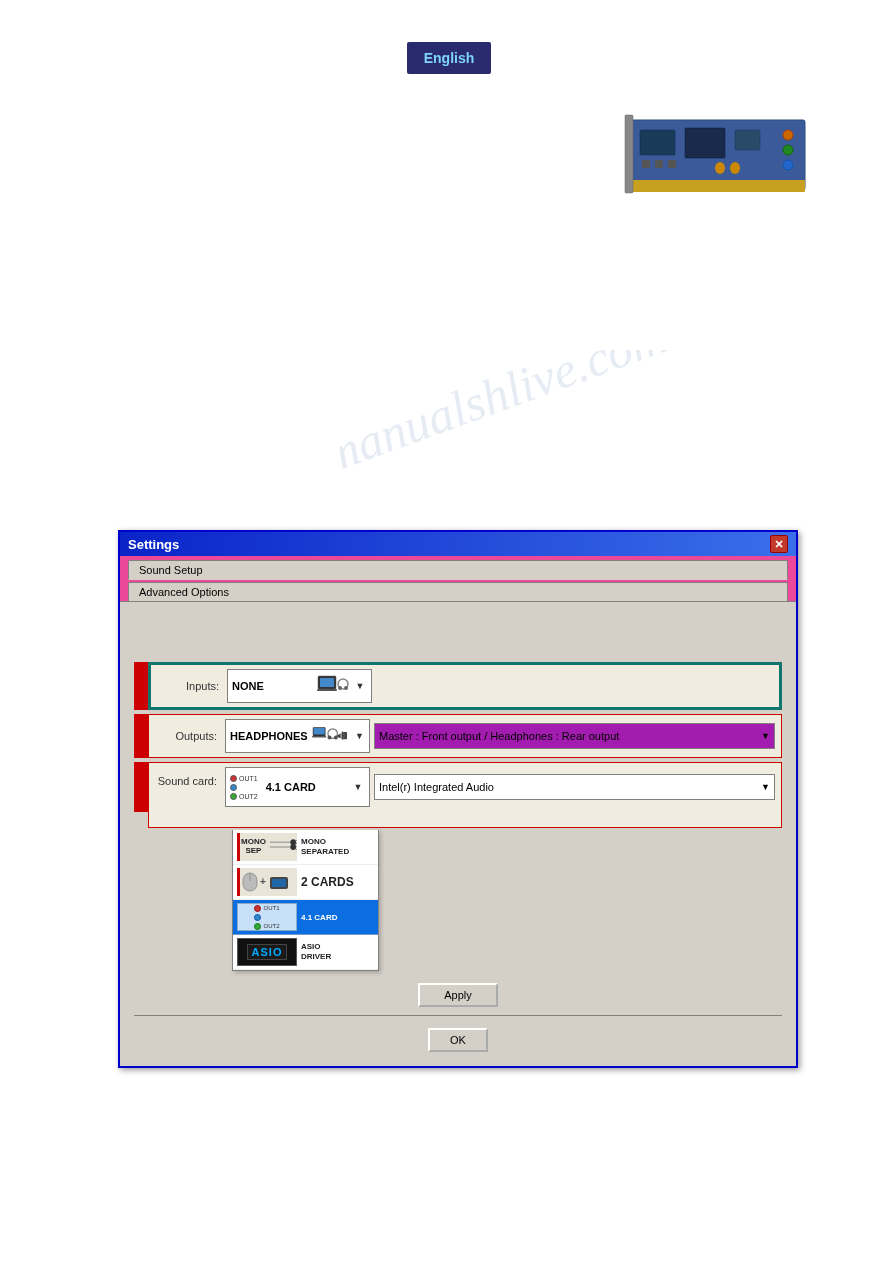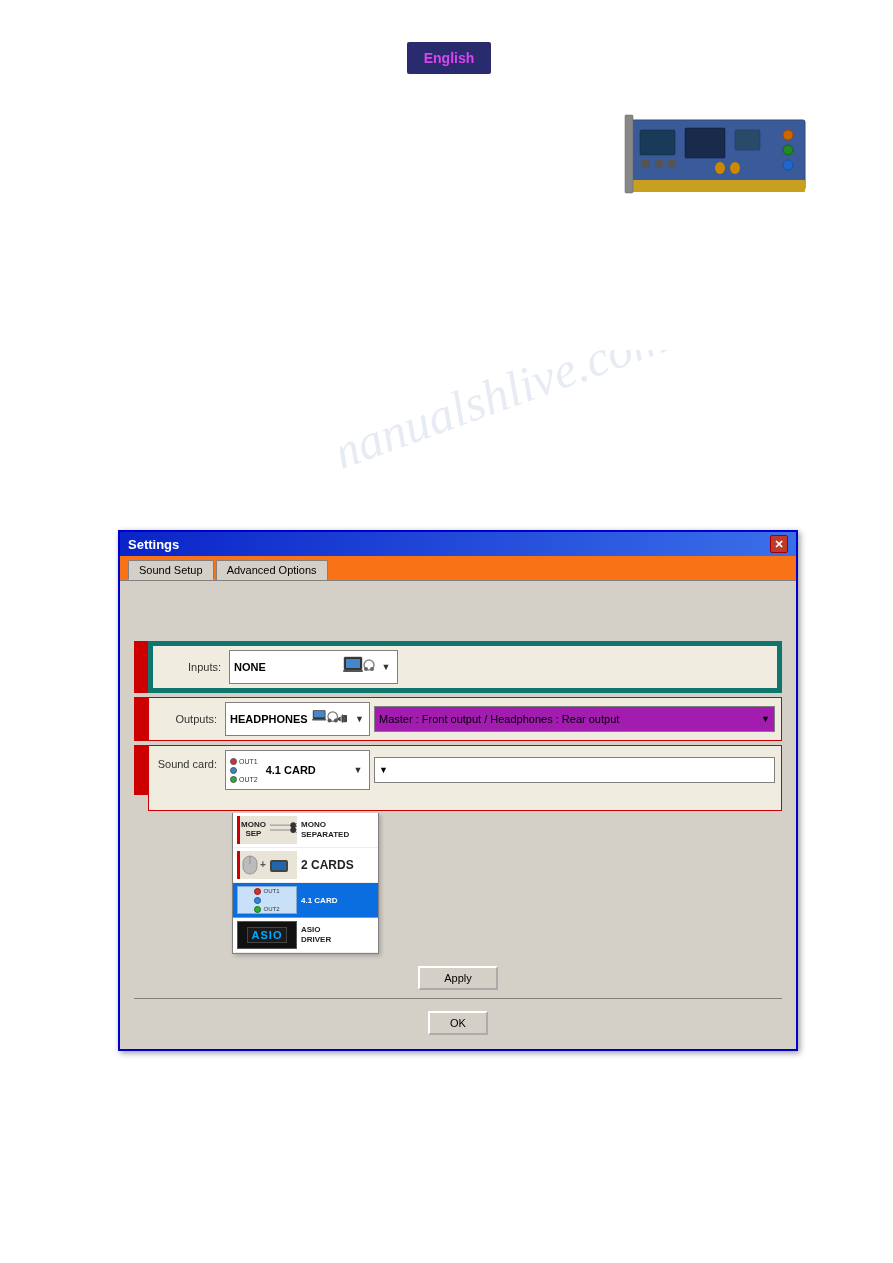--- a/index.html
+++ b/index.html
@@ -14,21 +14,21 @@
     }
 
     
     .english-badge {
       position: absolute;
       top: 42px;
       left: 407px;
       width: 84px;
       height: 32px;
       background: #2a2a6e;
-      color: #d946ef;
+      color: #7dd3fc;
       font-weight: bold;
       font-size: 14px;
       display: flex;
       align-items: center;
       justify-content: center;
       border-radius: 2px;
     }
 
     
     .soundcard-img {
@@ -73,24 +73,25 @@
       align-items: center;
       justify-content: center;
       font-size: 11px;
       font-weight: bold;
       cursor: pointer;
       border-radius: 2px;
     }
 
     .dialog-tabs {
       display: flex;
-      background: #f97316;
+      background: #ec4899;
       padding: 4px 8px 0 8px;
       border-bottom: 1px solid #808080;
       gap: 2px;
+      flex-direction: column;
     }
 
     .tab {
       padding: 3px 10px;
       background: #d4d0c8;
       border: 1px solid #808080;
       border-bottom: none;
       cursor: pointer;
       font-size: 11px;
       border-radius: 2px 2px 0 0;
@@ -326,25 +327,25 @@
     <div class="tab active">Sound Setup</div>
     <div class="tab">Advanced Options</div>
   </div>
 
   <div class="dialog-body">
 
     <div style="height: 50px;"></div>
 
     <div style="position: relative; margin-bottom: 4px;">
       <div class="red-indicator" style="position:absolute; left:0; top:0; width:14px; height:100%; background:#cc0000;"></div>
-      <div class="setting-row" style="margin-left:14px; border:5px solid #0f766e; background:#f0ece0;">
+      <div class="setting-row" style="margin-left:14px; border:3px solid #0f766e; background:#f0ece0;">
         <span class="row-label">Inputs:</span>
         <div class="row-control">
 
-          <div class="icon-dropdown" style="position:relative; width:169px;">
+          <div class="icon-dropdown" style="position:relative; width:145px;">
             <span class="icon-dropdown-text">NONE</span>
 
             <svg width="32" height="24" viewBox="0 0 32 24">
 
               <rect x="1" y="2" width="18" height="13" rx="1" fill="#333" stroke="#555" stroke-width="0.5"></rect>
               <rect x="3" y="4" width="14" height="9" fill="#4488cc"></rect>
               <rect x="0" y="15" width="20" height="2" rx="1" fill="#555"></rect>
 
               <circle cx="26" cy="10" r="5" fill="none" stroke="#888" stroke-width="1.5"></circle>
               <circle cx="23" cy="14" r="2" fill="#666"></circle>
@@ -411,20 +412,21 @@
                   <div class="dot" style="background:#33aa33;"></div>
                   <span class="dot-label">OUT2</span>
                 </div>
               </div>
               <span class="icon-dropdown-text" style="font-size:11px; font-weight:bold;">4.1 CARD</span>
             </div>
             <span class="icon-dropdown-arrow">▼</span>
           </div>
 
           <div class="text-dropdown" style="flex:1; min-width:260px; display:flex; align-items:center; background:#fff; border:1px solid #808080; height:26px; padding:0 4px; margin-top:7px;">
+            <span class="text-dropdown-text" style="font-size:11px; flex:1;">Intel(r) Integrated Audio</span>
             <span style="font-size:9px;">▼</span>
           </div>
         </div>
       </div>
 
       <div style="position:relative; margin-left:98px; width:147px; background:#fff; border:1px solid #808080; border-top:none; z-index:20; box-shadow:2px 2px 4px rgba(0,0,0,0.2);">
 
         <div class="dropdown-item" style="display:flex; align-items:center; padding:3px 4px; border-bottom:1px solid #eee; gap:4px;">
           <div style="width:60px; height:28px; background:#e8e4d8; display:flex; align-items:center; justify-content:center; flex-shrink:0; position:relative; overflow:hidden;">
             <div style="position:absolute; left:0; top:0; bottom:0; width:3px; background:#cc0000;"></div>

